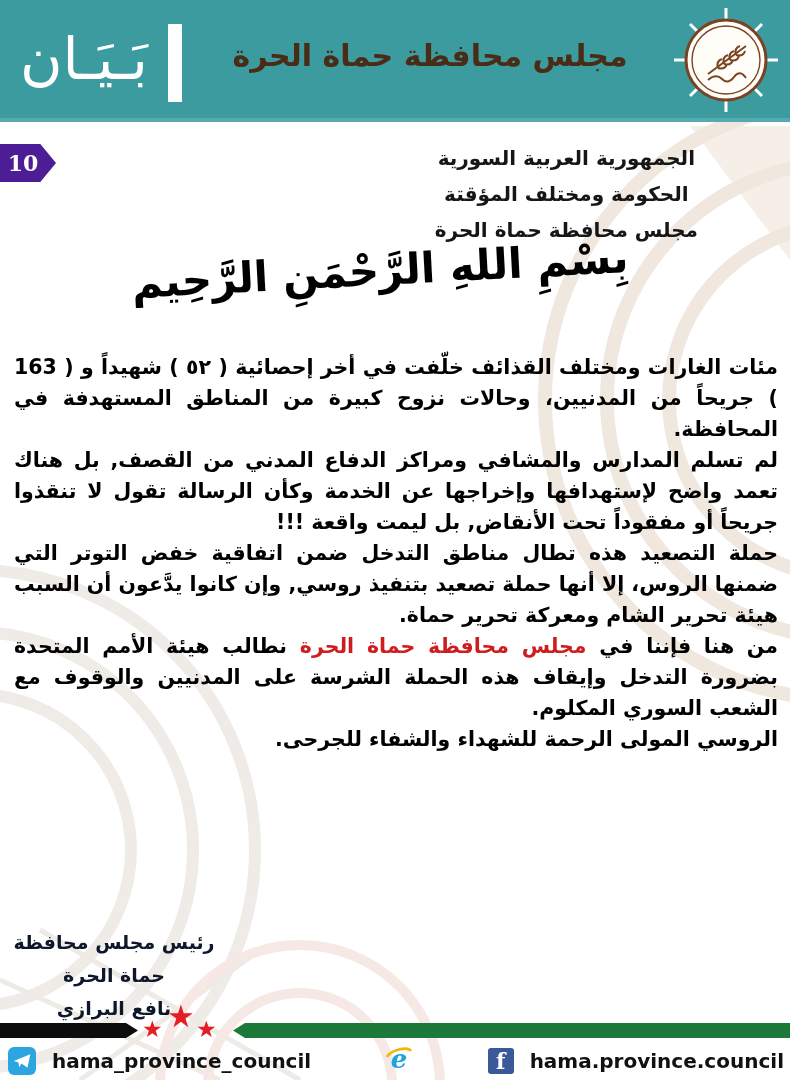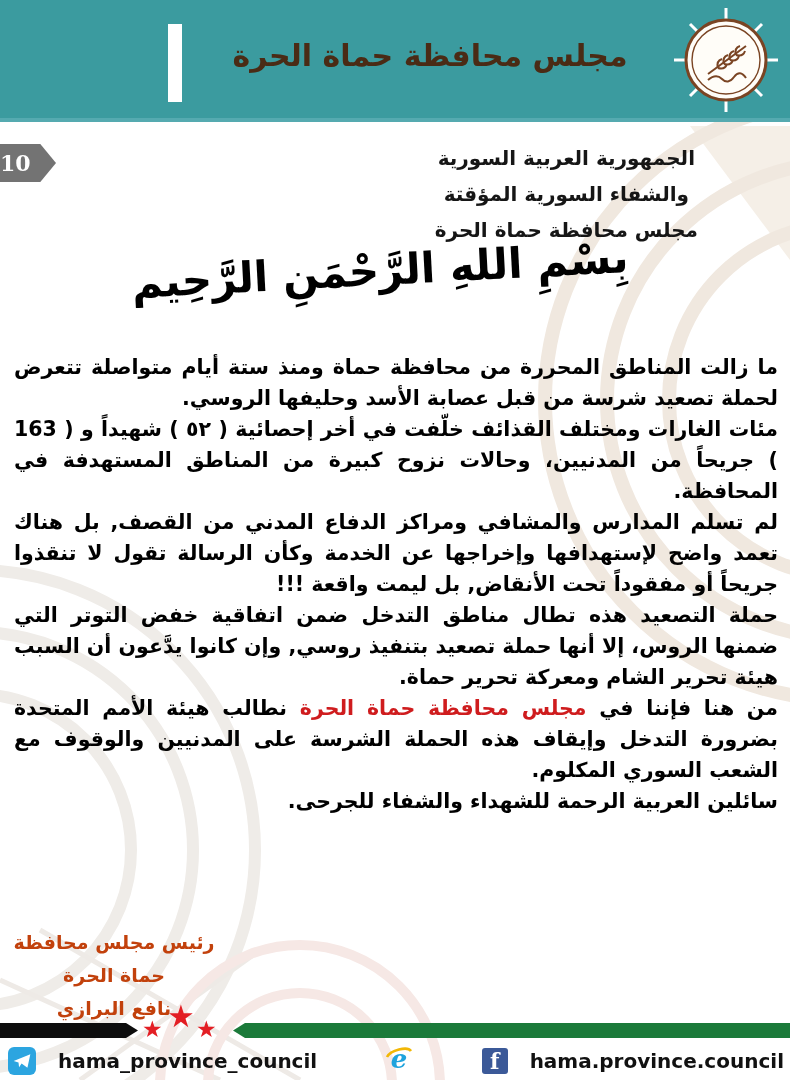--- a/index.html
+++ b/index.html
@@ -12,57 +12,57 @@
 
   
   .header{top:0;left:0;right:0;height:122px;background:#3b9b9f;border-bottom:4px solid #55aab0;box-sizing:border-box;}
   .header-title{position:absolute;top:38px;left:230px;width:400px;text-align:center;
     color:#4a2b15;font-size:30px;font-weight:bold;}
   .bayan{position:absolute;top:14px;left:20px;color:#ffffff;font-size:58px;line-height:90px;}
   .bayan-bar{position:absolute;top:24px;left:168px;width:14px;height:78px;background:#ffffff;}
   .logo{position:absolute;top:8px;right:12px;width:104px;height:104px;}
 
   
-  .badge{top:144px;left:0;width:56px;height:38px;background:#737373;
+  .badge{top:144px;left:0;width:56px;height:38px;background:#4c1d95;
     clip-path:polygon(0 0,72% 0,100% 50%,72% 100%,0 100%);
     color:#fff;font-family:"DejaVu Serif",serif;font-weight:bold;font-size:22px;
-    display:flex;align-items:center;padding-right:10px;box-sizing:border-box;}
+    display:flex;align-items:center;justify-content:center;padding-right:10px;box-sizing:border-box;}
 
   
   .org{top:140px;right:92px;text-align:center;direction:rtl;
     font-size:20px;font-weight:bold;color:#161616;line-height:36px;}
 
   
   .bismillah{top:246px;left:110px;width:540px;text-align:center;color:#000;
     font-size:42px;font-weight:bold;transform:rotate(-3deg);}
 
   
   .doc-body{top:352px;left:14px;right:12px;direction:rtl;text-align:justify;
     font-size:20.5px;font-weight:bold;color:#000;line-height:31px;}
   .doc-body p{margin:0;}
   .red{color:#cf1c1e;}
 
   
   .signature{top:926px;left:8px;width:212px;text-align:center;direction:rtl;
-    font-size:19px;font-weight:bold;color:#c2410c;line-height:33px;}
+    font-size:19px;font-weight:bold;color:#0f172a;line-height:33px;}
 
   
   .flag-black{top:1023px;left:0;width:138px;height:15px;background:#0d0d0d;
     clip-path:polygon(0 0,calc(100% - 12px) 0,100% 50%,calc(100% - 12px) 100%,0 100%);}
   .flag-green{top:1023px;left:233px;right:0;height:15px;background:#1b7a3a;
     clip-path:polygon(12px 0,100% 0,100% 100%,12px 100%,0 50%);}
   .star{color:#e31e24;line-height:1;}
   .star-big{top:1001px;left:167px;font-size:31px;}
   .star-small-left{top:1018px;left:142px;font-size:23px;}
   .star-small-right{top:1018px;left:196px;font-size:23px;}
 
   
   .social{top:1045px;left:8px;right:6px;height:32px;display:flex;align-items:center;
     justify-content:space-between;}
-  .social-item{display:flex;align-items:center;gap:22px;font-size:20px;font-weight:bold;color:#111;}
+  .social-item{display:flex;align-items:center;gap:16px;font-size:20px;font-weight:bold;color:#111;}
   .tg-box{width:28px;height:28px;background:#2ca5e0;border-radius:6px;display:flex;
     align-items:center;justify-content:center;}
   .fb-box{width:26px;height:26px;background:#3b5998;border-radius:3px;color:#fff;
     font-family:"DejaVu Serif",serif;font-weight:bold;font-size:22px;display:flex;
     align-items:flex-end;justify-content:center;overflow:hidden;}
 </style>
 </head>
 <body>
 
 <svg class="watermark" width="790" height="1080" viewBox="0 0 790 1080">
@@ -83,20 +83,21 @@
     <path d="M260,950 L80,1080" fill="none"></path>
   </g>
   <g fill="none" stroke="#f6e8e5" stroke-width="10">
     <circle cx="300" cy="1085" r="140"></circle>
     <circle cx="300" cy="1085" r="92"></circle>
   </g>
 </svg>
 
 <div class="layer header">
   <div class="header-title">مجلس محافظة حماة الحرة</div>
+  <div class="bayan">بَـيَـان</div>
   <div class="bayan-bar"></div>
   <div class="logo">
     <svg width="104" height="104" viewBox="0 0 104 104">
       <g stroke="#ffffff" stroke-width="3">
         <line x1="52" y1="0" x2="52" y2="12"></line>
           <line x1="52" y1="92" x2="52" y2="104"></line>
         <line x1="0" y1="52" x2="12" y2="52"></line>
           <line x1="92" y1="52" x2="104" y2="52"></line>
         <line x1="16" y1="16" x2="24" y2="24"></line>
           <line x1="80" y1="80" x2="88" y2="88"></line>
@@ -114,33 +115,32 @@
     </svg>
   </div>
 </div>
 
 <div class="layer badge">
   <span>10</span>
 </div>
 
 <div class="layer org">
   <div>الجمهورية العربية السورية</div>
-  <div>والشفاء السورية المؤقتة</div>
+  <div>الحكومة ومختلف المؤقتة</div>
   <div>مجلس محافظة حماة الحرة</div>
 </div>
 
 <div class="layer bismillah">بِسْمِ اللهِ الرَّحْمَنِ الرَّحِيم</div>
 
 <div class="layer doc-body">
-  <p>ما زالت المناطق المحررة من محافظة حماة ومنذ ستة أيام متواصلة تتعرض لحملة تصعيد شرسة من قبل عصابة الأسد وحليفها الروسي.</p>
   <p>مئات الغارات ومختلف القذائف خلّفت في أخر إحصائية ( ٥٢ ) شهيداً و ( 163 ) جريحاً من المدنيين، وحالات نزوح كبيرة من المناطق المستهدفة في المحافظة.</p>
   <p>لم تسلم المدارس والمشافي ومراكز الدفاع المدني من القصف, بل هناك تعمد واضح لإستهدافها وإخراجها عن الخدمة وكأن الرسالة تقول لا تنقذوا جريحاً أو مفقوداً تحت الأنقاض, بل ليمت واقعة !!!</p>
   <p>حملة التصعيد هذه تطال مناطق التدخل ضمن اتفاقية خفض التوتر التي ضمنها الروس، إلا أنها حملة تصعيد بتنفيذ روسي, وإن كانوا يدَّعون أن السبب هيئة تحرير الشام ومعركة تحرير حماة.</p>
   <p><span>من هنا فإننا في </span><span class="red">مجلس محافظة حماة الحرة</span><span> نطالب هيئة الأمم المتحدة بضرورة التدخل وإيقاف هذه الحملة الشرسة على المدنيين والوقوف مع الشعب السوري المكلوم.</span></p>
-  <p>سائلين العربية الرحمة للشهداء والشفاء للجرحى.</p>
+  <p>الروسي المولى الرحمة للشهداء والشفاء للجرحى.</p>
 </div>
 
 <div class="layer signature">
   <div>رئيس مجلس محافظة حماة الحرة</div>
   <div>نافع البرازي</div>
 </div>
 
 <div class="layer flag-black"></div>
 <div class="layer flag-green"></div>
 <div class="layer star star-big">★</div>

